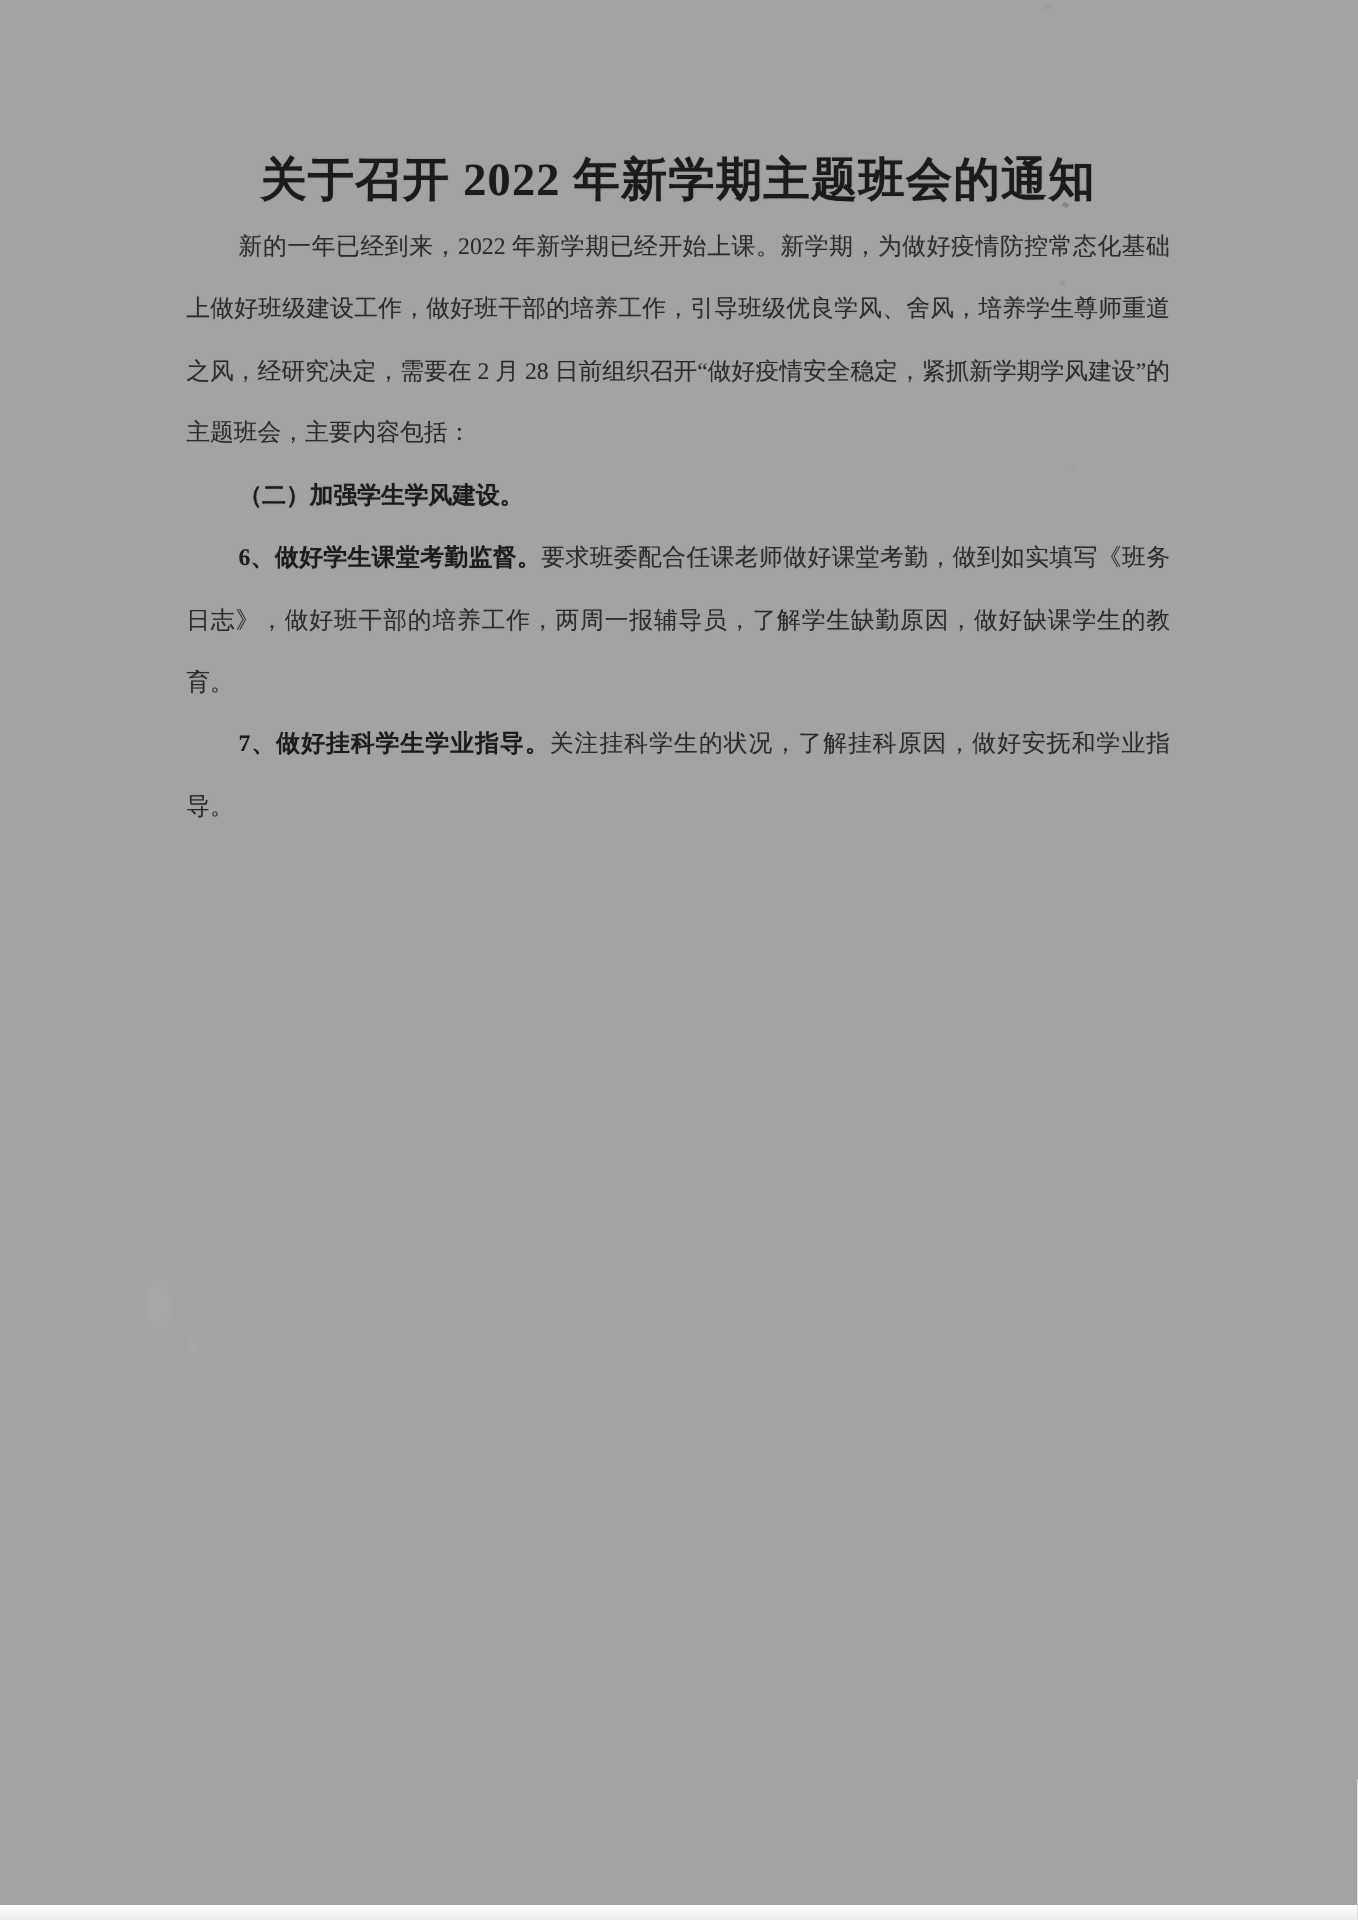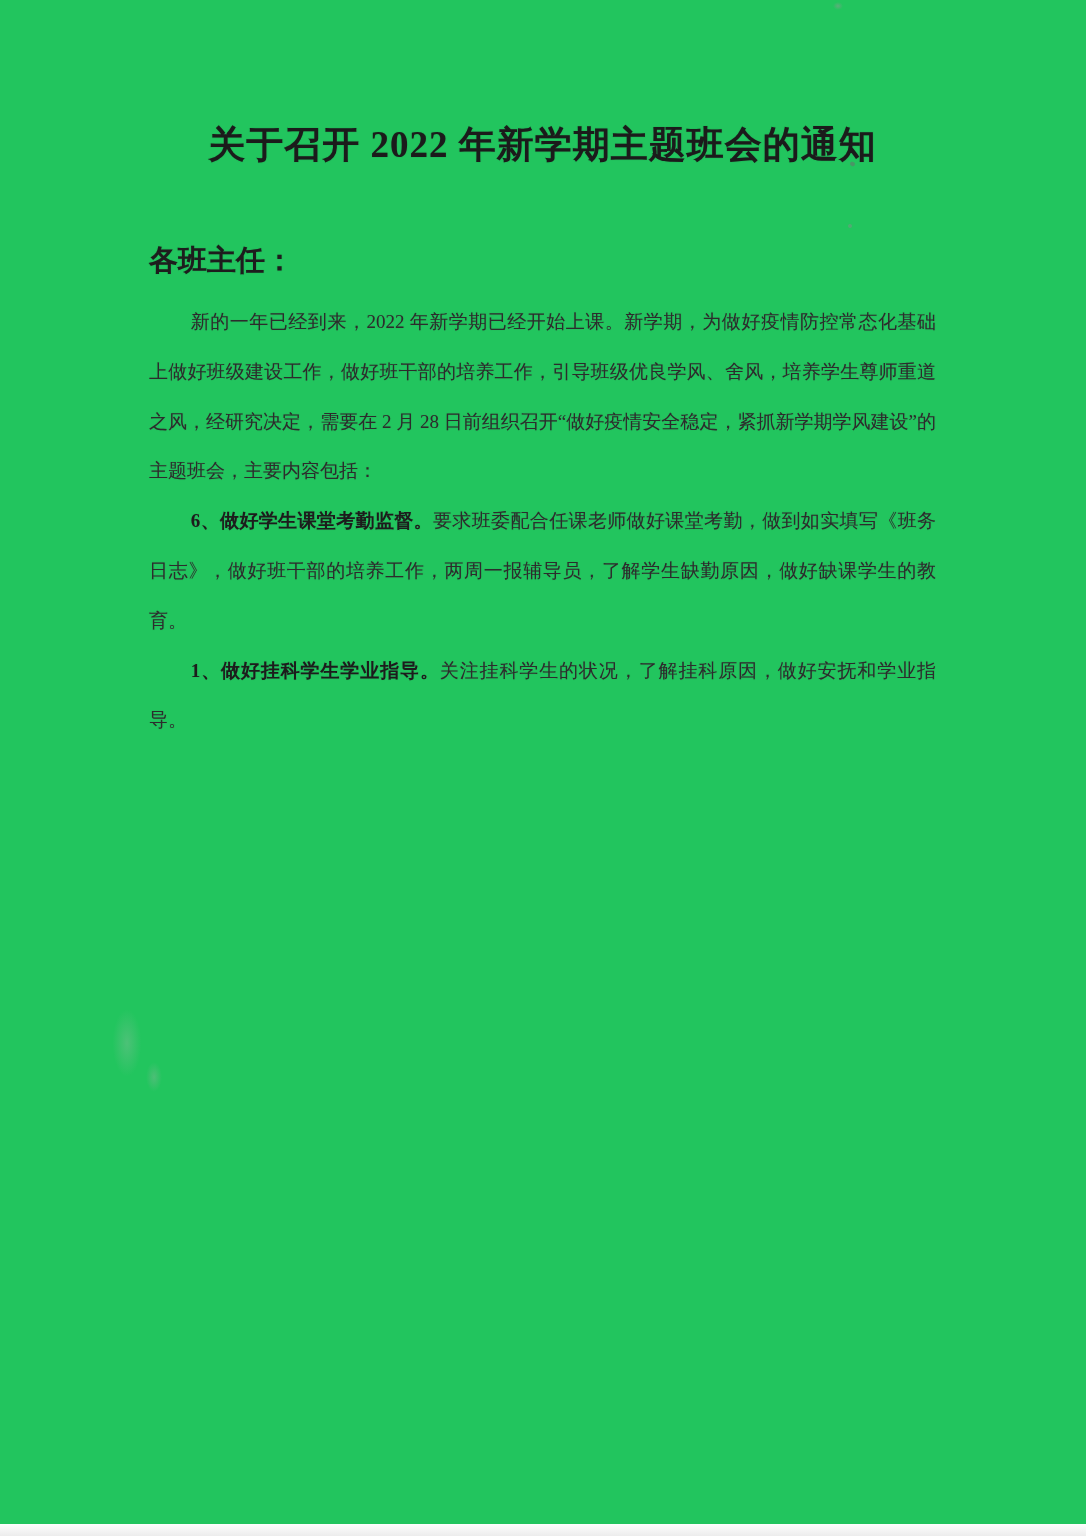--- a/index.html
+++ b/index.html
@@ -1,20 +1,20 @@
 <!DOCTYPE html>
 <html lang="zh"><head>
 <meta charset="utf-8">
 <style>
   html,body { margin:0; padding:0; background:#ffffff; }
   .page {
     position:relative;
     width:1086px;
     height:1536px;
-    background:#22c55e;
+    background:#a3a3a3;
     overflow:hidden;
     font-family:"Liberation Serif","DejaVu Serif",serif;
     color:#2a2a2a;
   }
   .content {
     position:absolute;
     left:149px;
     top:117px;
     width:787px;
   }
@@ -59,32 +59,32 @@
 </style>
 </head>
 <body>
 
 <div class="page">
 
   <div class="content">
 
     <h1 class="title">关于召开 2022 年新学期主题班会的通知</h1>
 
-    <p class="salutation">各班主任：</p>
 
     <p class="text">新的一年已经到来，2022 年新学期已经开始上课。新学期，为做好疫情防控常态化基础上做好班级建设工作，做好班干部的培养工作，引导班级优良学风、舍风，培养学生尊师重道之风，经研究决定，需要在 2 月 28 日前组织召开“做好疫情安全稳定，紧抓新学期学风建设”的主题班会，主要内容包括：</p>
 
 
 
 
 
+    <p class="text heading">（二）加强学生学风建设。</p>
 
     <p class="text"><b class="lead">6、做好学生课堂考勤监督。</b><span>要求班委配合任课老师做好课堂考勤，做到如实填写《班务日志》，做好班干部的培养工作，两周一报辅导员，了解学生缺勤原因，做好缺课学生的教育。</span></p>
 
-    <p class="text"><b class="lead">1、做好挂科学生学业指导。</b><span>关注挂科学生的状况，了解挂科原因，做好安抚和学业指导。</span></p>
+    <p class="text"><b class="lead">7、做好挂科学生学业指导。</b><span>关注挂科学生的状况，了解挂科原因，做好安抚和学业指导。</span></p>
 
   </div>
 
   <div class="artifact a-top-mark"></div>
   <div class="artifact a-dot-1"></div>
   <div class="artifact a-dot-2"></div>
   <div class="artifact a-dot-3"></div>
   <div class="artifact a-smudge-1"></div>
   <div class="artifact a-smudge-2"></div>
   <div class="artifact a-bottom-strip"></div>

